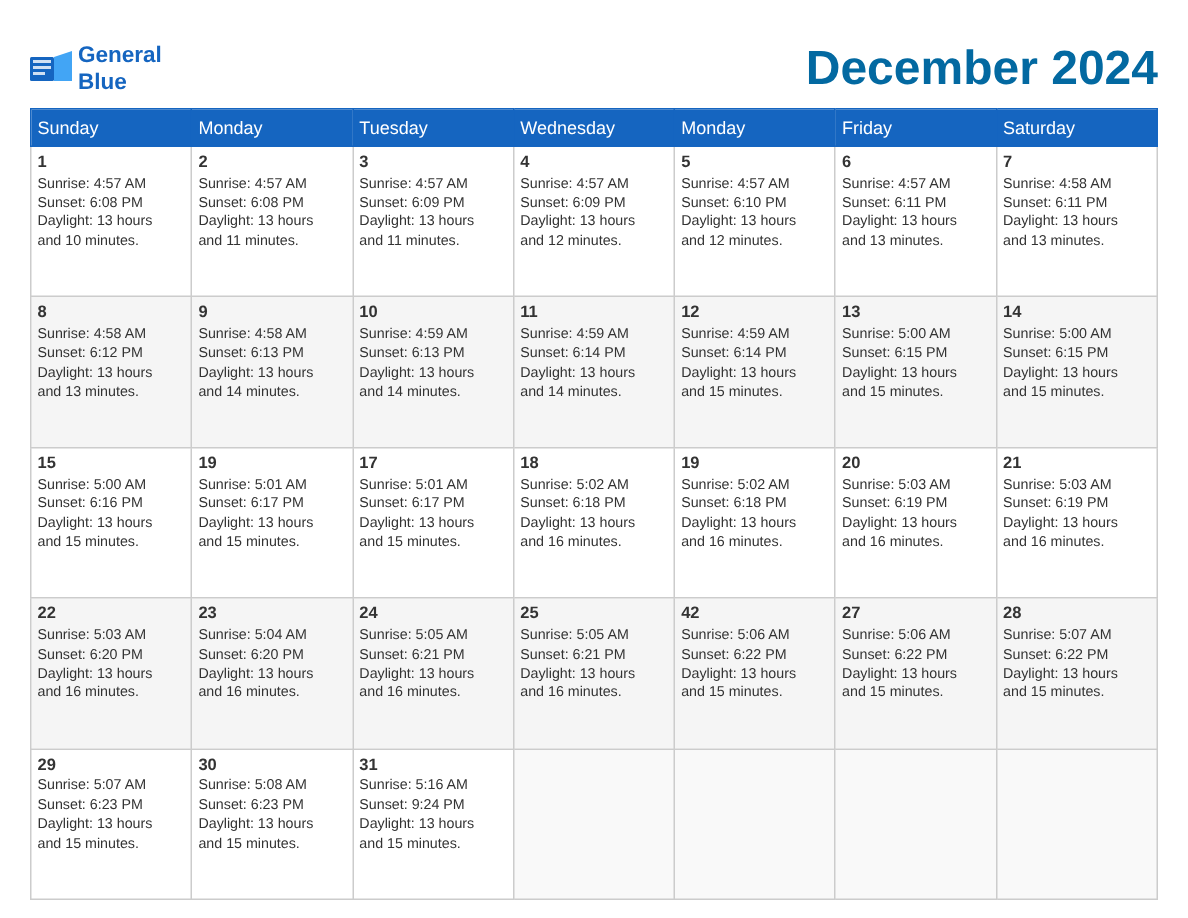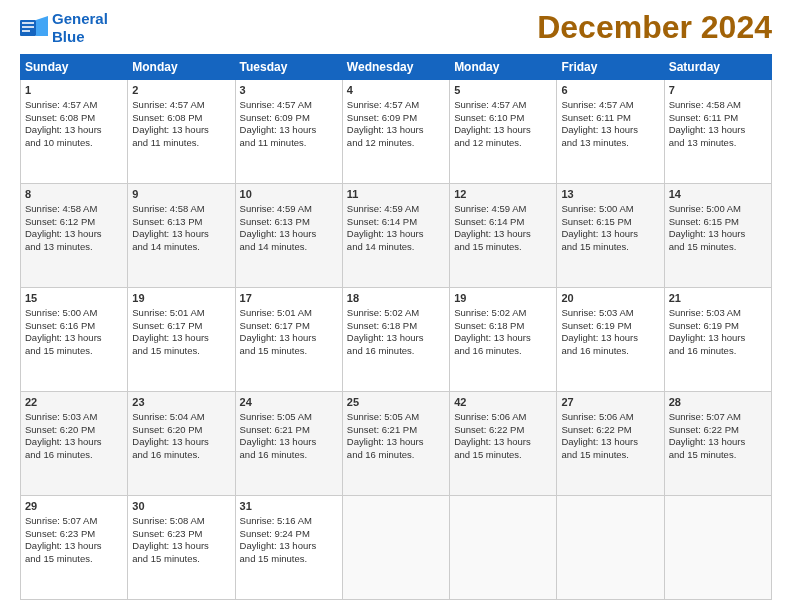--- a/index.html
+++ b/index.html
@@ -6,21 +6,21 @@
     body {
       font-family: Arial, sans-serif;
       background: #fff;
       width: 792px;
       height: 612px;
       overflow: hidden;
     }
     .page {
       width: 792px;
       height: 612px;
-      padding: 10px 20px 12px 20px;
+      padding: 28px 20px 12px 20px;
       display: flex;
       flex-direction: column;
     }
     .header {
       display: flex;
       justify-content: space-between;
       align-items: flex-start;
       margin-bottom: 8px;
     }
     .logo {
@@ -40,39 +40,39 @@
     .logo-icon {
       width: 28px;
       height: 24px;
     }
     .title-block {
       text-align: right;
     }
     .month-title {
       font-size: 32px;
       font-weight: bold;
-      color: #a16207;
+      color: #0369a1;
       line-height: 1.1;
     }
     .location {
       font-size: 14px;
       color: #555;
     }
     .calendar {
       flex: 1;
       border: 1px solid #ccc;
       border-collapse: collapse;
       width: 100%;
       table-layout: fixed;
     }
     .calendar th {
       background: #1565c0;
       color: #fff;
       font-size: 12px;
-      font-weight: bold;
+      font-weight: normal;
       padding: 5px 4px;
       text-align: left;
       border: 1px solid #1565c0;
     }
     .calendar td {
       border: 1px solid #ccc;
       vertical-align: top;
       padding: 3px 4px;
       font-size: 9.5px;
       color: #333;

